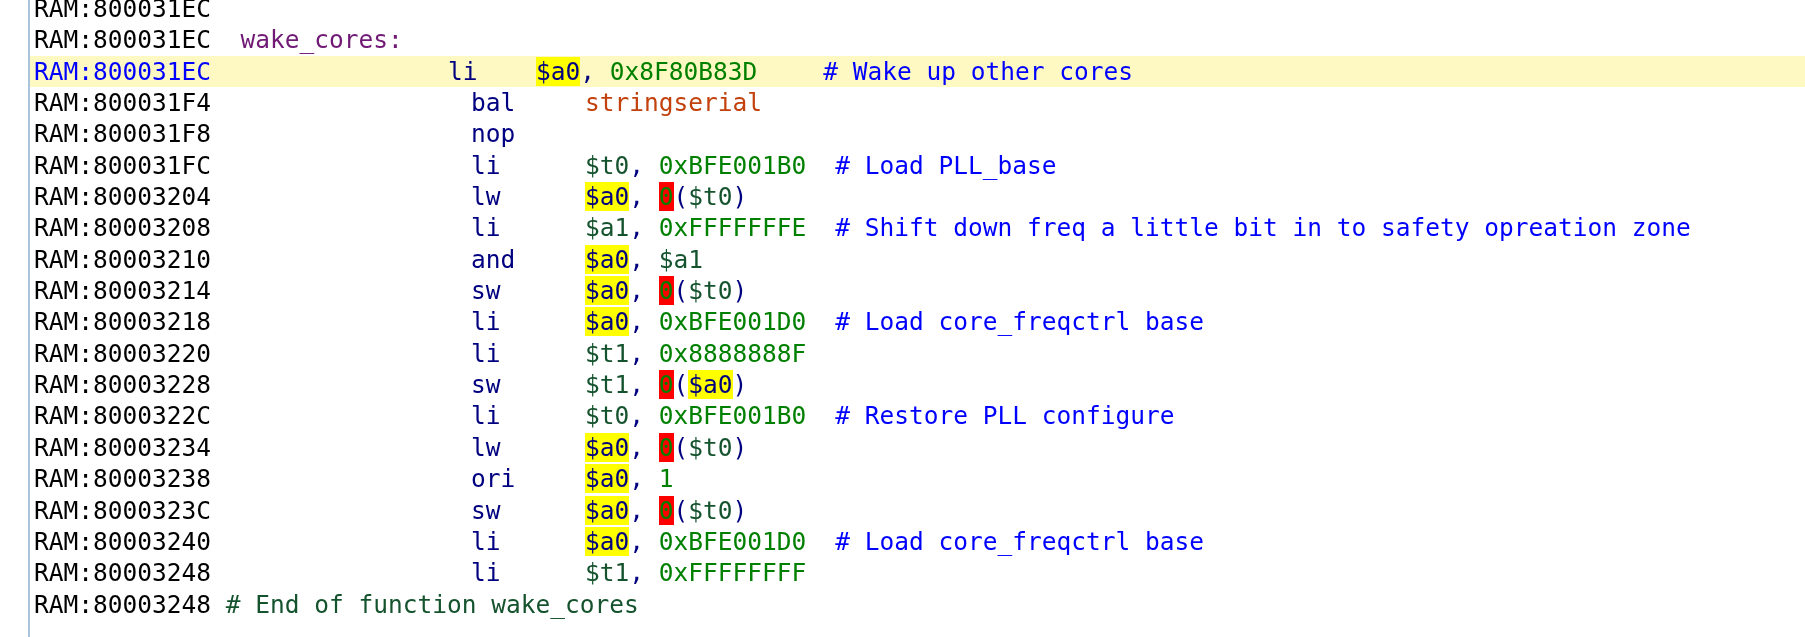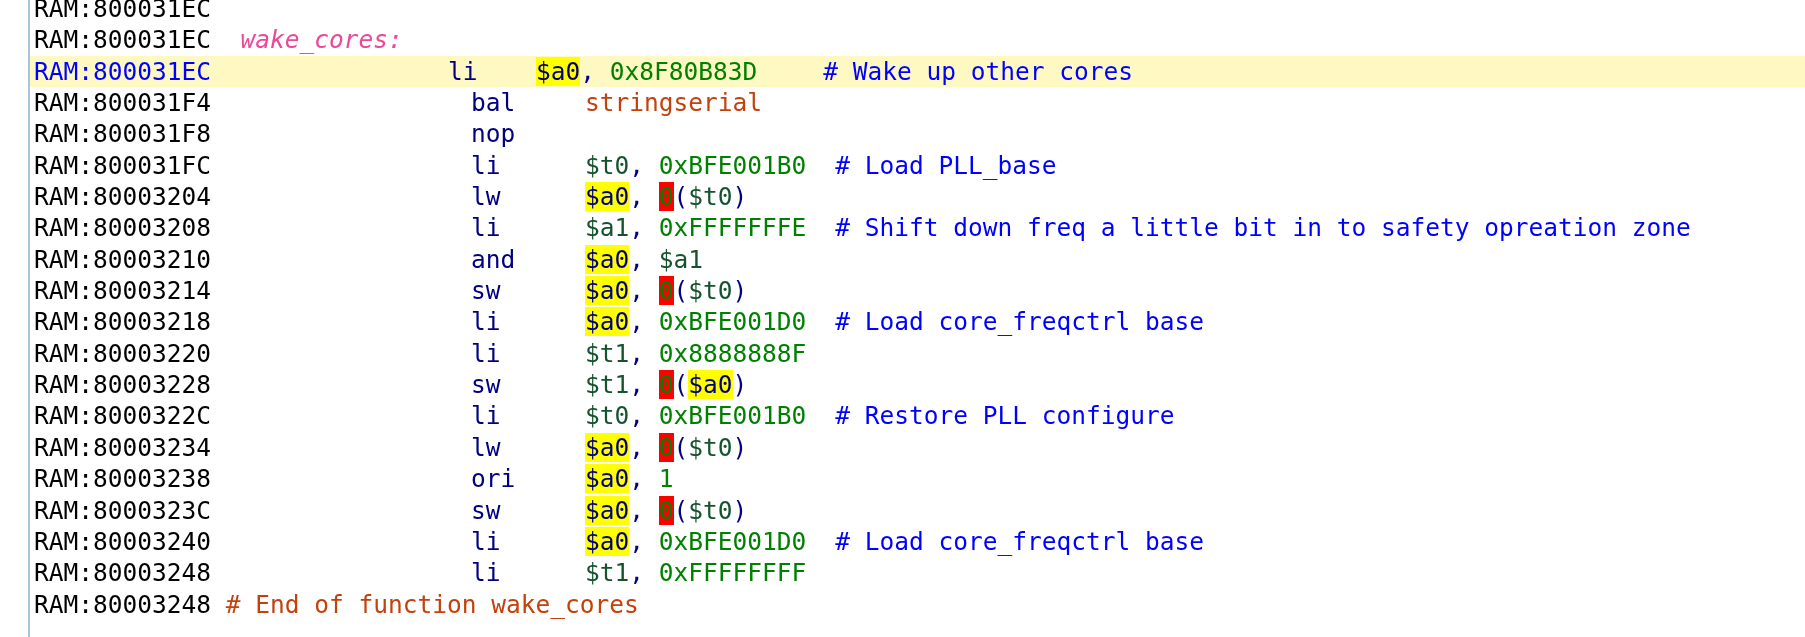--- a/index.html
+++ b/index.html
@@ -48,22 +48,22 @@
   }
   .mn {
     display: inline-block;
     width: 114px;
     color: #000080;
     vertical-align: top;
   }
   .row-current .mn {
     width: 88px;
   }
-  .lbl { color: #ec4899; font-style: italic; }
-  .gray { color: #c2410c; }
+  .lbl { color: #701a75; }
+  .gray { color: #14532d; }
   .cmt { color: #0000ff; margin-left: 29px; }
   .row-current .cmt { margin-left: 66px; }
   .tok-reg   { color: #14532d; }
   .tok-punct { color: #000080; }
   .tok-reg-y { color: #000080; background: #ffff00; }
   .tok-imm   { color: #008000; }
   .tok-imm-r { color: #008000; background: #ff0000; }
   .tok-label { color: #c2410c; }
 </style>
 </head>

